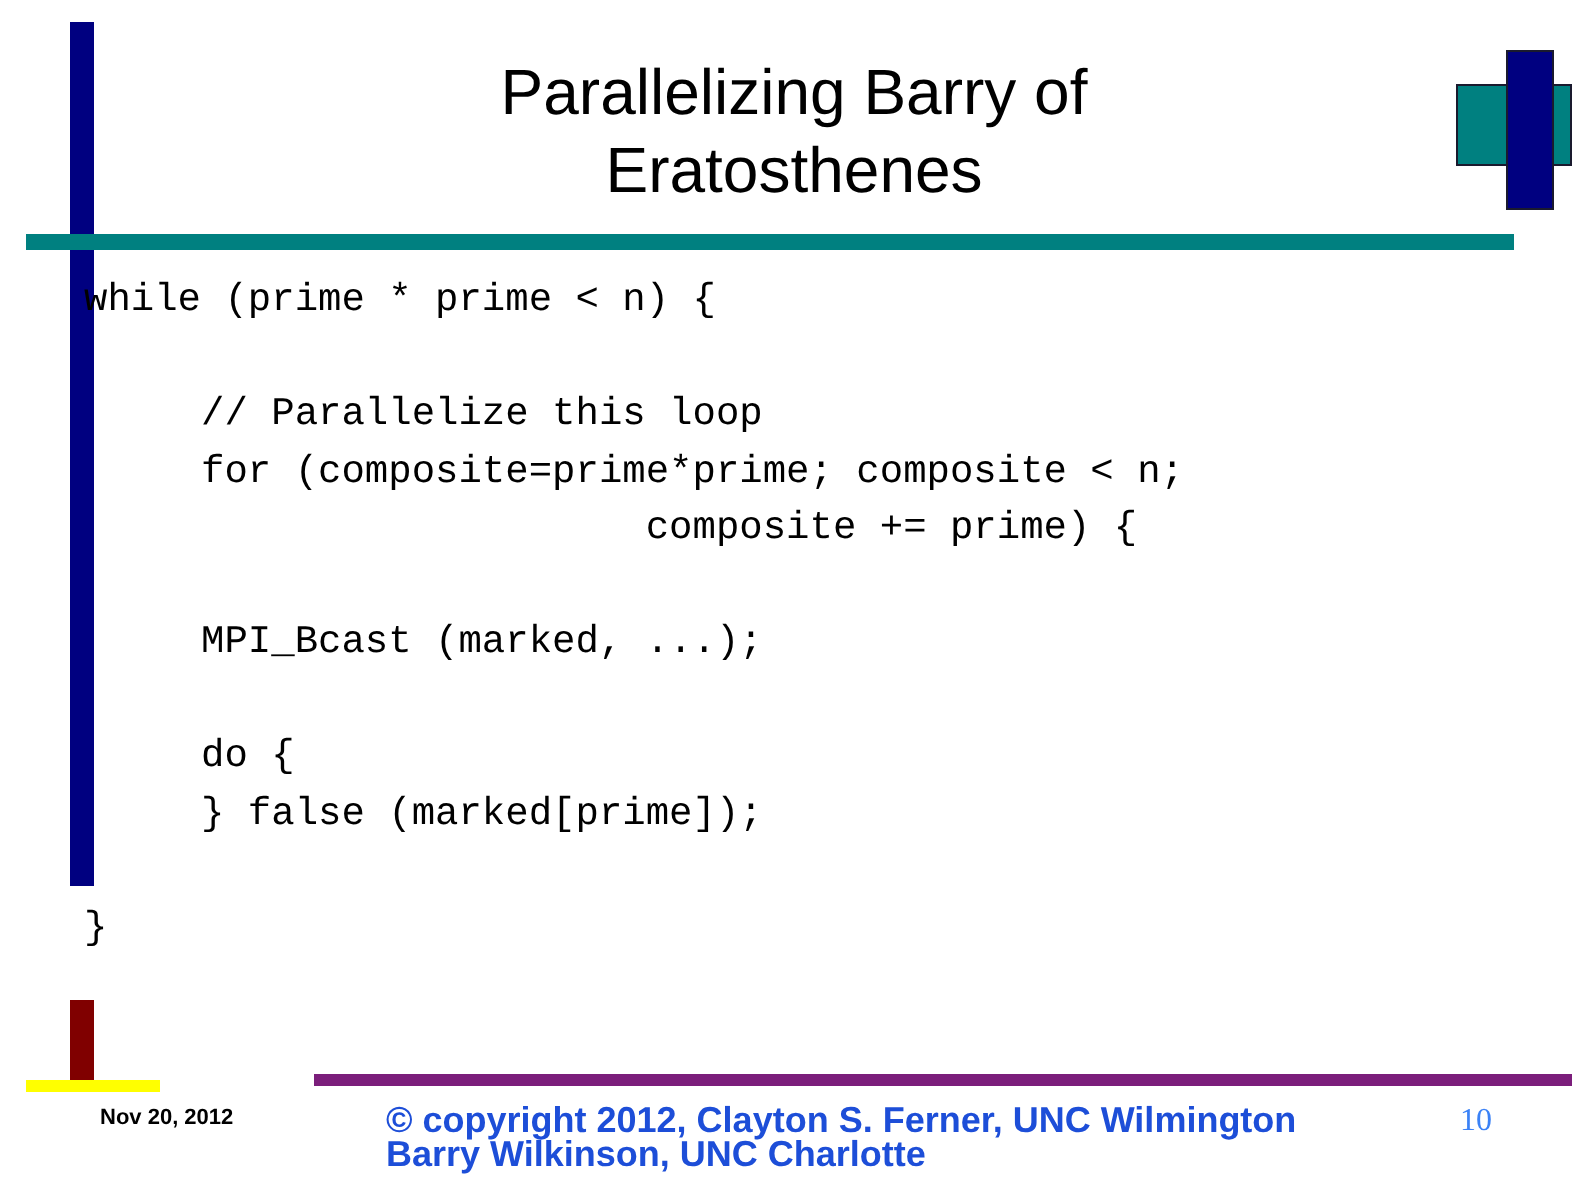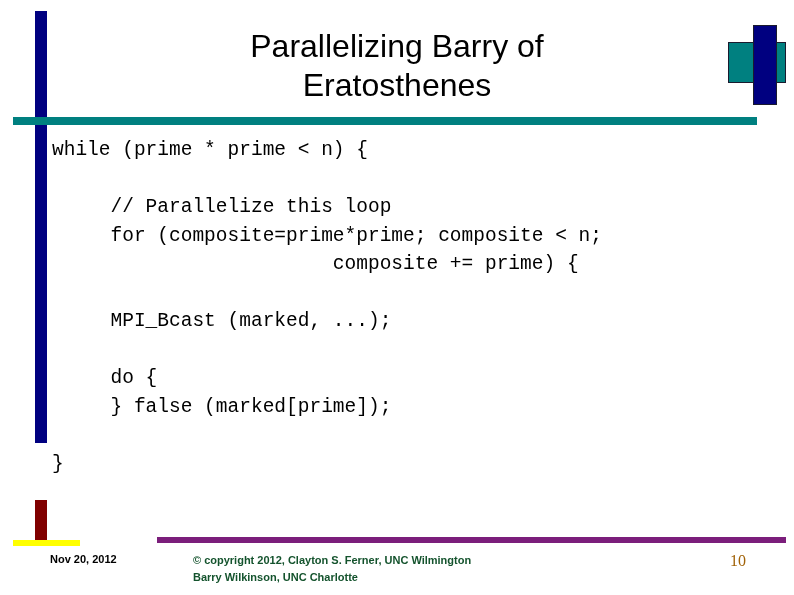--- a/index.html
+++ b/index.html
@@ -94,21 +94,21 @@
     font-family: "Liberation Sans", sans-serif;
     font-size: 32px;
     line-height: 39px;
     color: #000000;
     white-space: nowrap;
   }
 
   
   #code-body {
     position: absolute;
-    left: 52px;
+    left: 42px;
     top: 136px;
     width: 740px;
   }
   #code-body .code-line {
     font-family: "Liberation Mono", monospace;
     font-size: 19.5px;
     line-height: 28.5px;
     color: #000000;
     white-space: pre;
     height: 28.5px;
@@ -126,33 +126,33 @@
     font-size: 11px;
     font-weight: bold;
     color: #000000;
     white-space: nowrap;
   }
   #footer-copyright {
     position: absolute;
     left: 193px;
     top: 552px;
     font-family: "Liberation Sans", sans-serif;
-    font-size: 11px;
+    font-size: 18px;
     font-weight: bold;
     line-height: 17px;
-    color: #14532d;
+    color: #1d4ed8;
     white-space: nowrap;
   }
   #footer-page-number {
     position: absolute;
     left: 730px;
     top: 552px;
     font-family: "Liberation Serif", serif;
     font-size: 16px;
-    color: #a16207;
+    color: #3b82f6;
   }
 </style>
 </head>
 <body>
 
 <div id="slide-canvas">
 
   <div class="deco-navy-left-bar"></div>
   <div class="deco-teal-title-rule"></div>
   <div class="deco-corner-teal-rect"></div>

